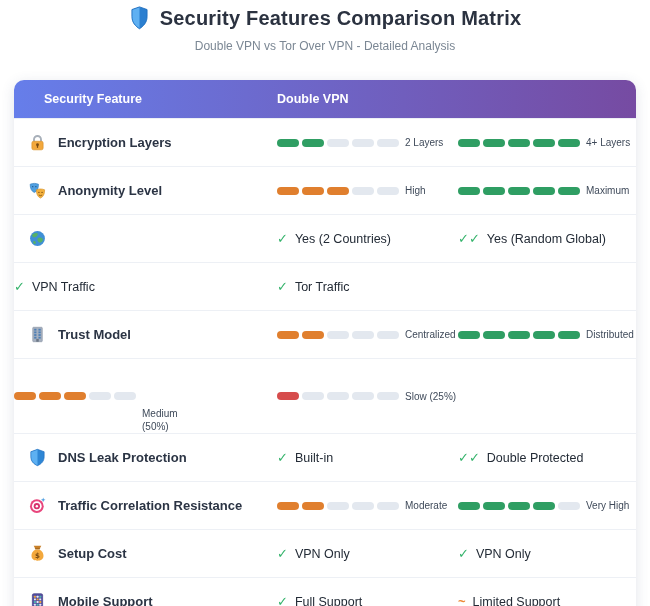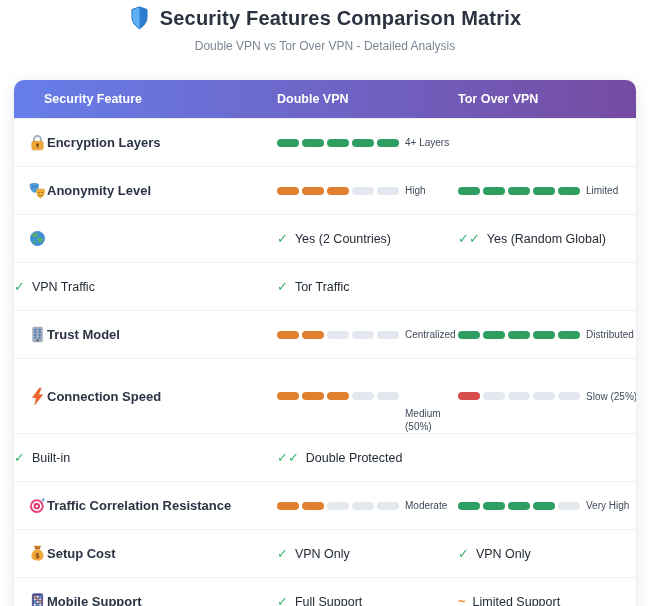--- a/index.html
+++ b/index.html
@@ -37,21 +37,21 @@
   .row {
     display: grid;
     grid-template-columns: 263px 181px 178px;
     align-items: center;
     min-height: 48px;
     border-top: 1px solid #edf0f5;
     background: #ffffff;
   }
   .row.tall { min-height: 52px; }
 
-  .feature-cell { display: flex; align-items: center; padding-left: 14px; }
+  .feature-cell { display: flex; align-items: center; gap: 11px; padding-left: 14px; }
   .feature-cell .icon { width: 19px; height: 19px; display: inline-flex; flex: 0 0 19px; }
   .feature-cell .icon svg { width: 19px; height: 19px; }
   .feature-label { font-size: 13px; font-weight: 600; color: #2b3444; }
 
   .value-cell { display: flex; align-items: center; }
   .bars { display: flex; gap: 3px; flex: 0 0 auto; }
   .seg { width: 22px; height: 8px; border-radius: 4px; display: inline-block; }
   .bar-label { font-size: 10px; color: #3f4a5a; margin-left: 6px; white-space: nowrap; }
   .bar-label.wrap { white-space: normal; max-width: 44px; line-height: 1.3; margin-top: 48px; }
 
@@ -75,34 +75,43 @@
     </span>
     <h1>Security Features Comparison Matrix</h1>
   </div>
   <div class="subtitle">Double VPN vs Tor Over VPN - Detailed Analysis</div>
 </div>
 
 <div class="table-card">
   <div class="table-header">
     <div class="hcell">Security Feature</div>
     <div class="hcell">Double VPN</div>
-    <div class="hcell">Tor Over VPN</div>
   </div>
   <div id="table-rows">
       <div class="row">
         <div class="feature-cell">
           <span class="icon">
             <svg viewBox="0 0 20 20">
               <path d="M6.3 9.2V6.8a3.7 3.7 0 0 1 7.4 0v2.4" fill="none" stroke="#a8b0ba" stroke-width="2"></path>
               <rect x="4.1" y="8.7" width="11.8" height="9" rx="1.8" fill="#f3a83c" stroke="#d88f24" stroke-width="0.7"></rect>
               <circle cx="10" cy="12.4" r="1.5" fill="#7a4b12"></circle>
               <rect x="9.3" y="13" width="1.4" height="2.8" rx="0.7" fill="#7a4b12"></rect>
             </svg>
           </span>
           <span class="feature-label">Encryption Layers</span>
+        </div>
+        <div class="cell value-cell">
+          <div class="bars">
+            <span class="seg" style="background: rgb(47, 158, 99);"></span>
+            <span class="seg" style="background: rgb(47, 158, 99);"></span>
+            <span class="seg" style="background: rgb(227, 232, 239);"></span>
+            <span class="seg" style="background: rgb(227, 232, 239);"></span>
+            <span class="seg" style="background: rgb(227, 232, 239);"></span>
+          </div>
+          <span class="bar-label">2 Layers</span>
         </div>
         <div class="cell value-cell">
           <div class="bars">
             <span class="seg" style="background: rgb(47, 158, 99);"></span>
             <span class="seg" style="background: rgb(47, 158, 99);"></span>
             <span class="seg" style="background: rgb(47, 158, 99);"></span>
             <span class="seg" style="background: rgb(47, 158, 99);"></span>
             <span class="seg" style="background: rgb(47, 158, 99);"></span>
           </div>
           <span class="bar-label">4+ Layers</span>
@@ -134,21 +143,21 @@
           <span class="bar-label">High</span>
         </div>
         <div class="cell value-cell">
           <div class="bars">
             <span class="seg" style="background: rgb(47, 158, 99);"></span>
             <span class="seg" style="background: rgb(47, 158, 99);"></span>
             <span class="seg" style="background: rgb(47, 158, 99);"></span>
             <span class="seg" style="background: rgb(47, 158, 99);"></span>
             <span class="seg" style="background: rgb(47, 158, 99);"></span>
           </div>
-          <span class="bar-label">Limited</span>
+          <span class="bar-label">Maximum</span>
         </div>
       </div>
       <div class="row">
         <div class="feature-cell">
           <span class="icon">
             <svg viewBox="0 0 20 20">
               <circle cx="10" cy="10" r="7.8" fill="#3f8fd6"></circle>
               <path d="M4.2 6.2c2-2.1 5-2.6 6-1.5s-1 3.5-3 4S4.7 8.2 4.2 6.2z" fill="#56b167"></path>
               <path d="M11 9.2c2-.5 4.1 0 4.6 1.6s-1.5 3.6-3 3.6-2.6-1.5-2.6-3 .3-2 1-2.2z" fill="#56b167"></path>
               <path d="M6 12.6c1.2-.3 2.3.4 2.3 1.5S7.4 16.2 6.4 15.7 5 13.1 6 12.6z" fill="#56b167"></path>
@@ -207,28 +216,20 @@
             <span class="seg" style="background: rgb(47, 158, 99);"></span>
             <span class="seg" style="background: rgb(47, 158, 99);"></span>
             <span class="seg" style="background: rgb(47, 158, 99);"></span>
             <span class="seg" style="background: rgb(47, 158, 99);"></span>
             <span class="seg" style="background: rgb(47, 158, 99);"></span>
           </div>
           <span class="bar-label">Distributed</span>
         </div>
       </div>
       <div class="row tall">
-        <div class="feature-cell">
-          <span class="icon">
-            <svg viewBox="0 0 20 20">
-              <path d="M11.8 1.2 4.6 11.2h4.1L7.2 18.8l8.3-10.6h-4.4l2.8-7z" fill="#f2632c" stroke="#d94f1e" stroke-width="0.5"></path>
-            </svg>
-          </span>
-          <span class="feature-label">Connection Speed</span>
-        </div>
         <div class="cell value-cell">
           <div class="bars">
             <span class="seg" style="background: rgb(224, 127, 46);"></span>
             <span class="seg" style="background: rgb(224, 127, 46);"></span>
             <span class="seg" style="background: rgb(224, 127, 46);"></span>
             <span class="seg" style="background: rgb(227, 232, 239);"></span>
             <span class="seg" style="background: rgb(227, 232, 239);"></span>
           </div>
           <span class="bar-label wrap">Medium (50%)</span>
         </div>
@@ -237,20 +238,30 @@
             <span class="seg" style="background: rgb(214, 76, 76);"></span>
             <span class="seg" style="background: rgb(227, 232, 239);"></span>
             <span class="seg" style="background: rgb(227, 232, 239);"></span>
             <span class="seg" style="background: rgb(227, 232, 239);"></span>
             <span class="seg" style="background: rgb(227, 232, 239);"></span>
           </div>
           <span class="bar-label">Slow (25%)</span>
         </div>
       </div>
       <div class="row">
+        <div class="feature-cell">
+          <span class="icon">
+            <svg viewBox="0 0 20 20">
+              <path d="M10 1.4 17 3.9v5.3c0 4.7-3 7.7-7 9.4-4-1.7-7-4.7-7-9.4V3.9z" fill="#2e86d5"></path>
+              <path d="M10 1.4 3 3.9v5.3c0 4.7 3 7.7 7 9.4z" fill="#5db0f2"></path>
+              <path d="M10 1.4 17 3.9v5.3c0 4.7-3 7.7-7 9.4-4-1.7-7-4.7-7-9.4V3.9z" fill="none" stroke="#1f6dbd" stroke-width="0.7"></path>
+            </svg>
+          </span>
+          <span class="feature-label">DNS Leak Protection</span>
+        </div>
         <div class="cell value-cell">
           <span class="checks">✓</span>
           <span class="check-label">Built-in</span>
         </div>
         <div class="cell value-cell">
           <span class="checks">✓✓</span>
           <span class="check-label">Double Protected</span>
         </div>
       </div>
       <div class="row">

